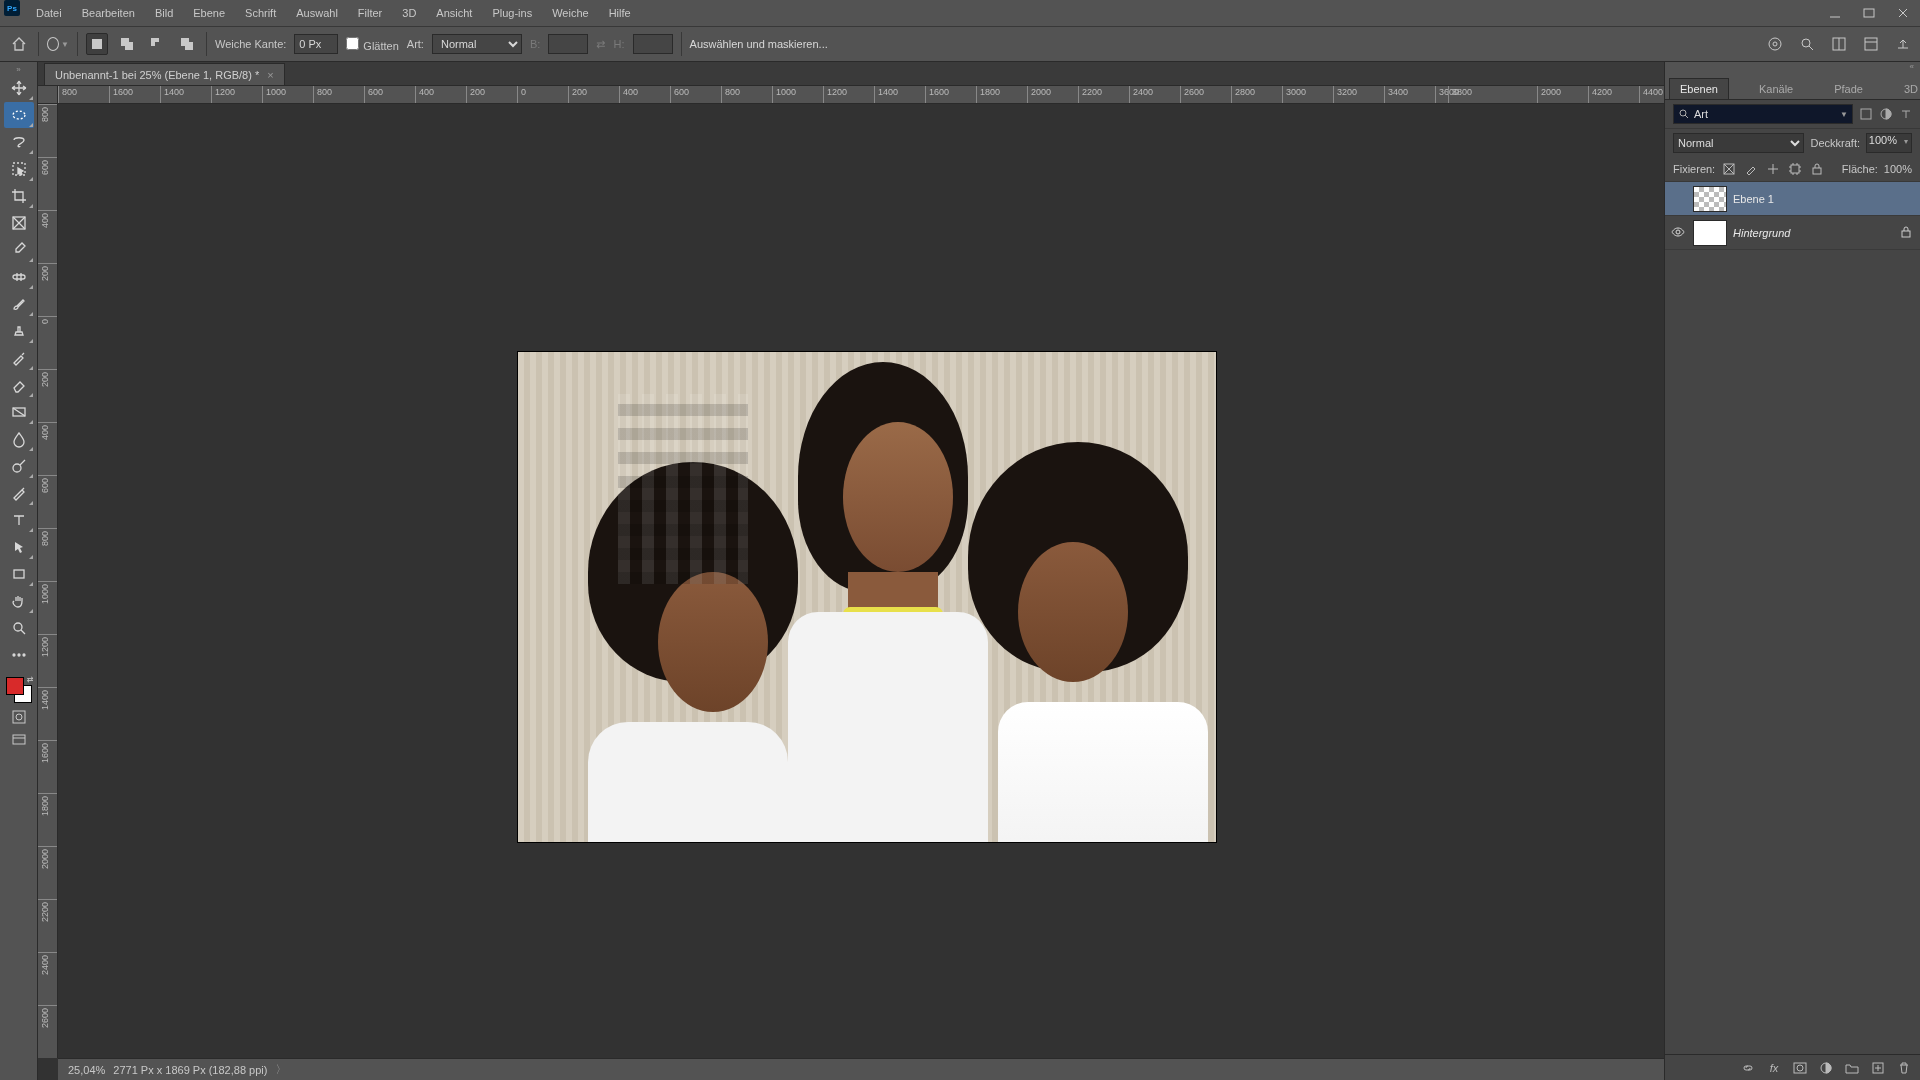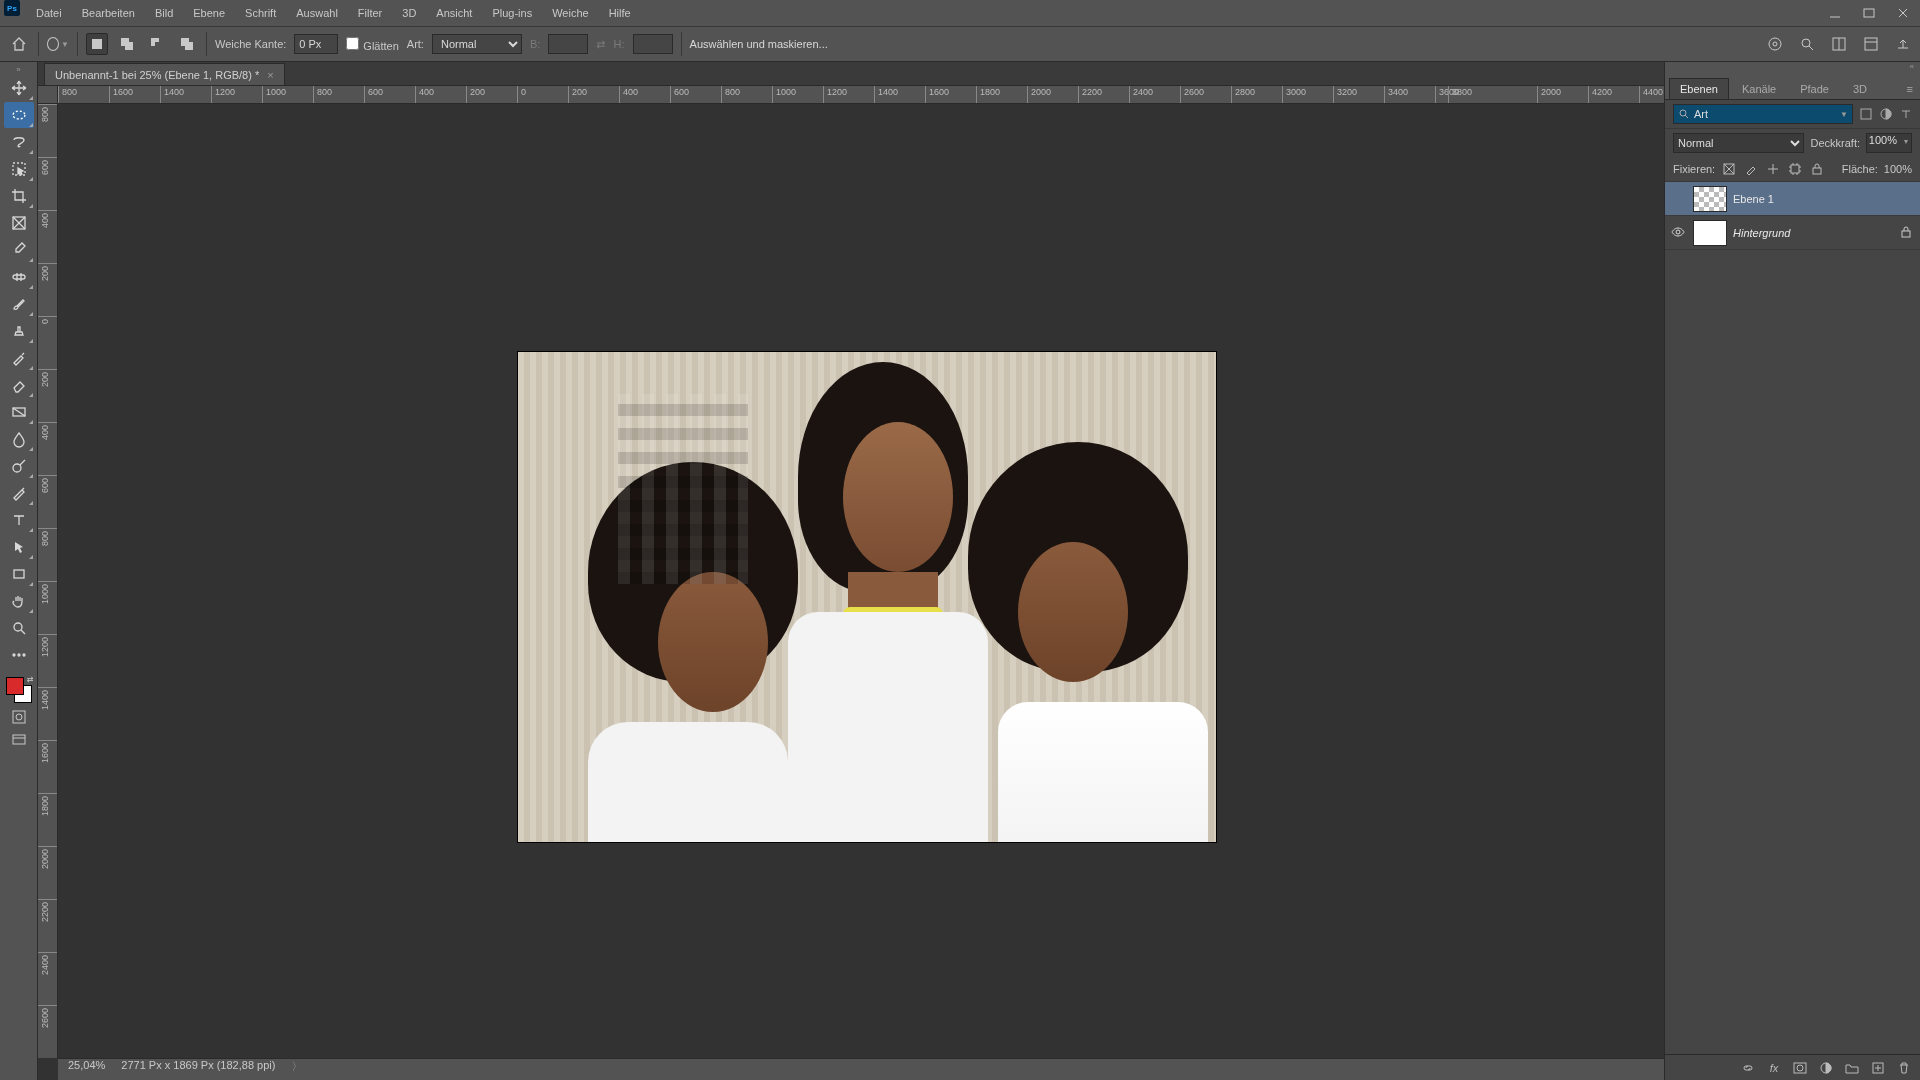--- a/index.html
+++ b/index.html
@@ -89,35 +89,35 @@
 #p3 .shirt{ left:50px; top:290px; width:210px; height:210px; border-radius:30px 30px 0 0; background:linear-gradient(180deg,#fff,#eee);}
 
 #pixelate { position:absolute; left:560px; top:290px; width:130px; height:190px;
   background:
     repeating-linear-gradient(0deg, rgba(0,0,0,.15) 0 12px, transparent 12px 24px),
     repeating-linear-gradient(90deg, rgba(255,255,255,.12) 0 12px, transparent 12px 24px);
   mix-blend-mode: normal; filter: blur(0.3px);
 }
 
 
-#statusbar { position:absolute; left:20px; right:0; bottom:0; height:22px; background:#535353; border-top:1px solid #2a2a2a; display:flex; align-items:flex-start; gap:16px; padding:0 10px; font-size:11px; z-index:3;}
+#statusbar { position:absolute; left:20px; right:0; bottom:0; height:22px; background:#535353; border-top:1px solid #2a2a2a; display:flex; align-items:center; gap:8px; padding:0 10px; font-size:11px; z-index:3;}
 #statusbar .seg { color:#c8c8c8; }
 #statusbar .arrow { color:#999; }
 
 
 #panels { width:256px; background:#535353; border-left:1px solid #2a2a2a; display:flex; flex-direction:column;}
 #panels .collapse { height:10px; display:flex;justify-content:flex-end;padding-right:6px;font-size:8px;color:#999;}
-#panels .tabs { height:28px; display:flex; align-items:flex-end; border-bottom:1px solid #2a2a2a; padding-left:4px; gap:2px;}
+#panels .tabs { height:28px; display:flex; align-items:flex-end; border-bottom:1px solid #2a2a2a; padding-left:4px; gap:19px;}
 #panels .ptab { padding:4px 10px; font-size:11px; color:#aaa; border:1px solid transparent; border-bottom:none;}
 #panels .ptab.active { background:#454545; color:#e8e8e8; border-color:#2a2a2a;}
 .panel-body { flex:1; background:#454545; display:flex; flex-direction:column;}
 
 .row { display:flex; align-items:center; gap:6px; padding:4px 8px;}
 .search-row { border-bottom:1px solid #383838;}
-.search-row .srch { flex:1; display:flex;align-items:center; gap:4px; height:20px; background:#0c4a6e; border:1px solid #2a2a2a; padding:0 4px;}
+.search-row .srch { flex:1; display:flex;align-items:center; gap:4px; height:20px; background:#0f172a; border:1px solid #2a2a2a; padding:0 4px;}
 .search-row .srch input { flex:1; background:transparent; border:none; color:#ddd; font-size:11px; outline:none;}
 .search-row .mini-btn { width:18px;height:18px; display:flex;align-items:center;justify-content:center;}
 .blend-row select { flex:1; height:20px; background:#3a3a3a; border:1px solid #2a2a2a; color:#ddd; font-size:11px;}
 .blend-row .lbl { font-size:11px;}
 .blend-row .pct { width:46px; height:20px; background:#3a3a3a; border:1px solid #2a2a2a; color:#ddd; font-size:11px; text-align:right; padding-right:14px; position:relative;}
 .blend-row .pct::after{content:"▾"; position:absolute; right:3px; top:3px; font-size:8px; color:#999;}
 .lock-row { border-bottom:1px solid #383838; font-size:11px;}
 .lock-row .licon { width:16px;height:16px; display:flex;align-items:center;justify-content:center; color:#bbb;}
 
 .layer { display:flex; align-items:center; height:34px; border-bottom:1px solid #3a3a3a; padding:0 4px; gap:6px;}

